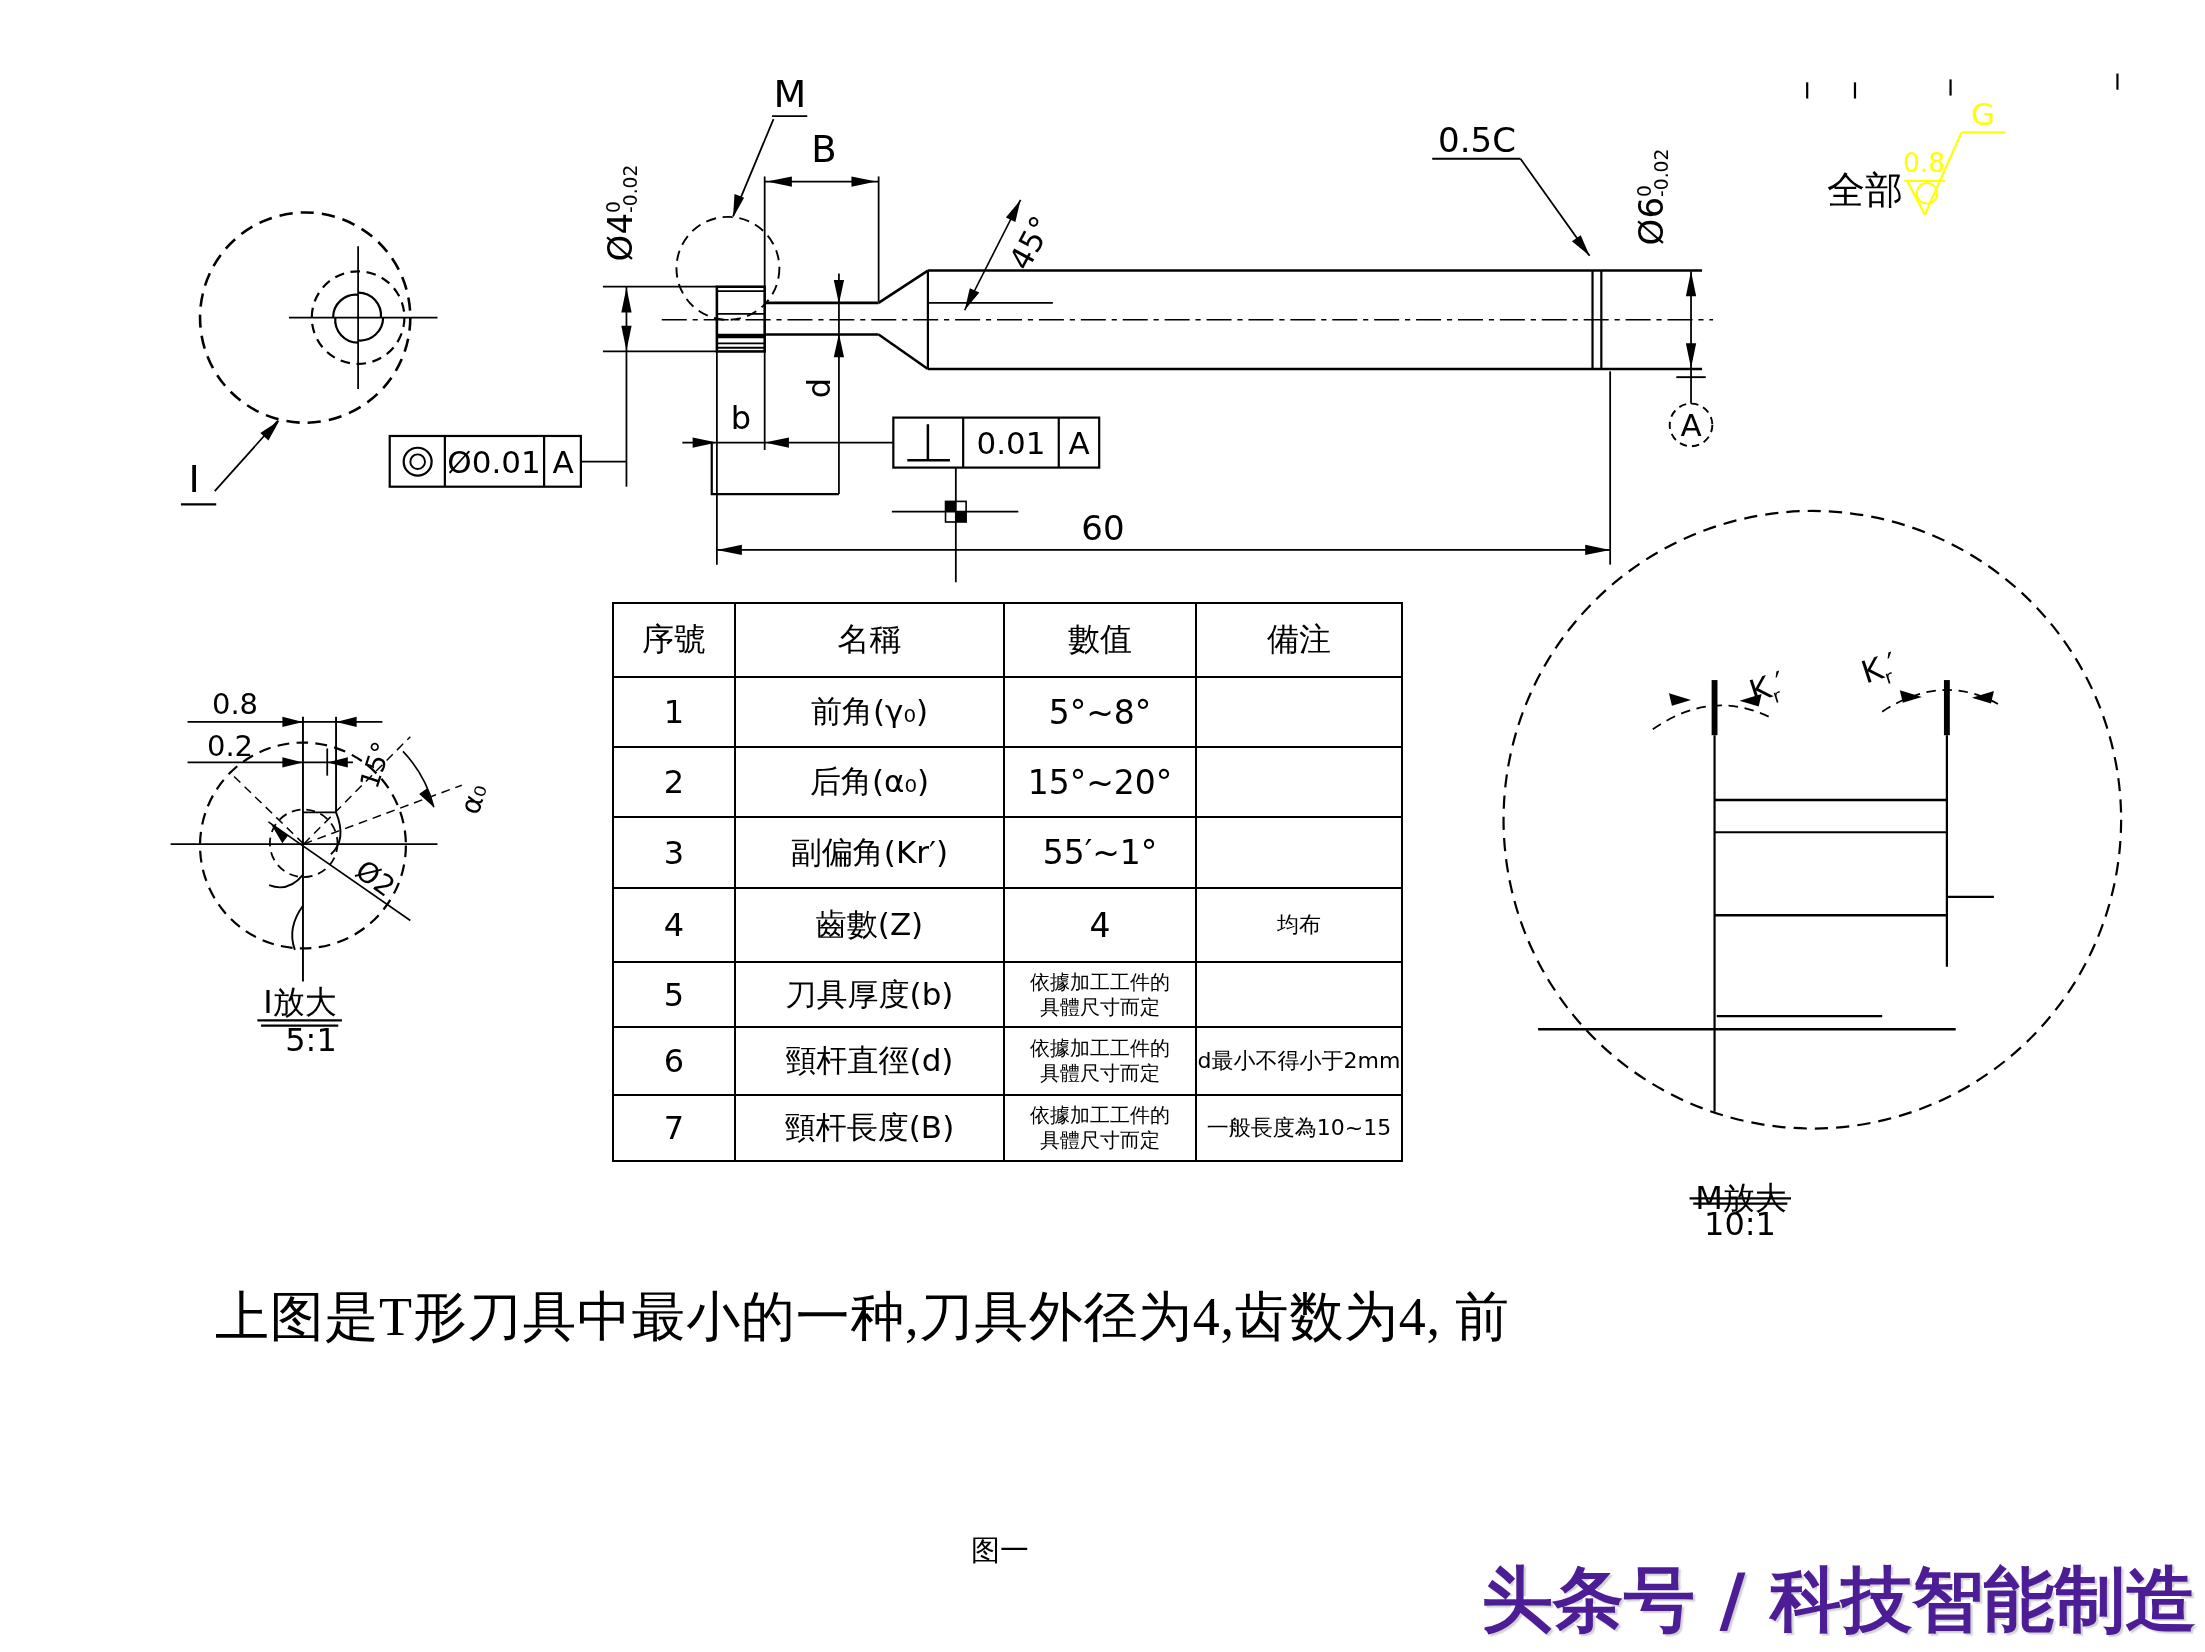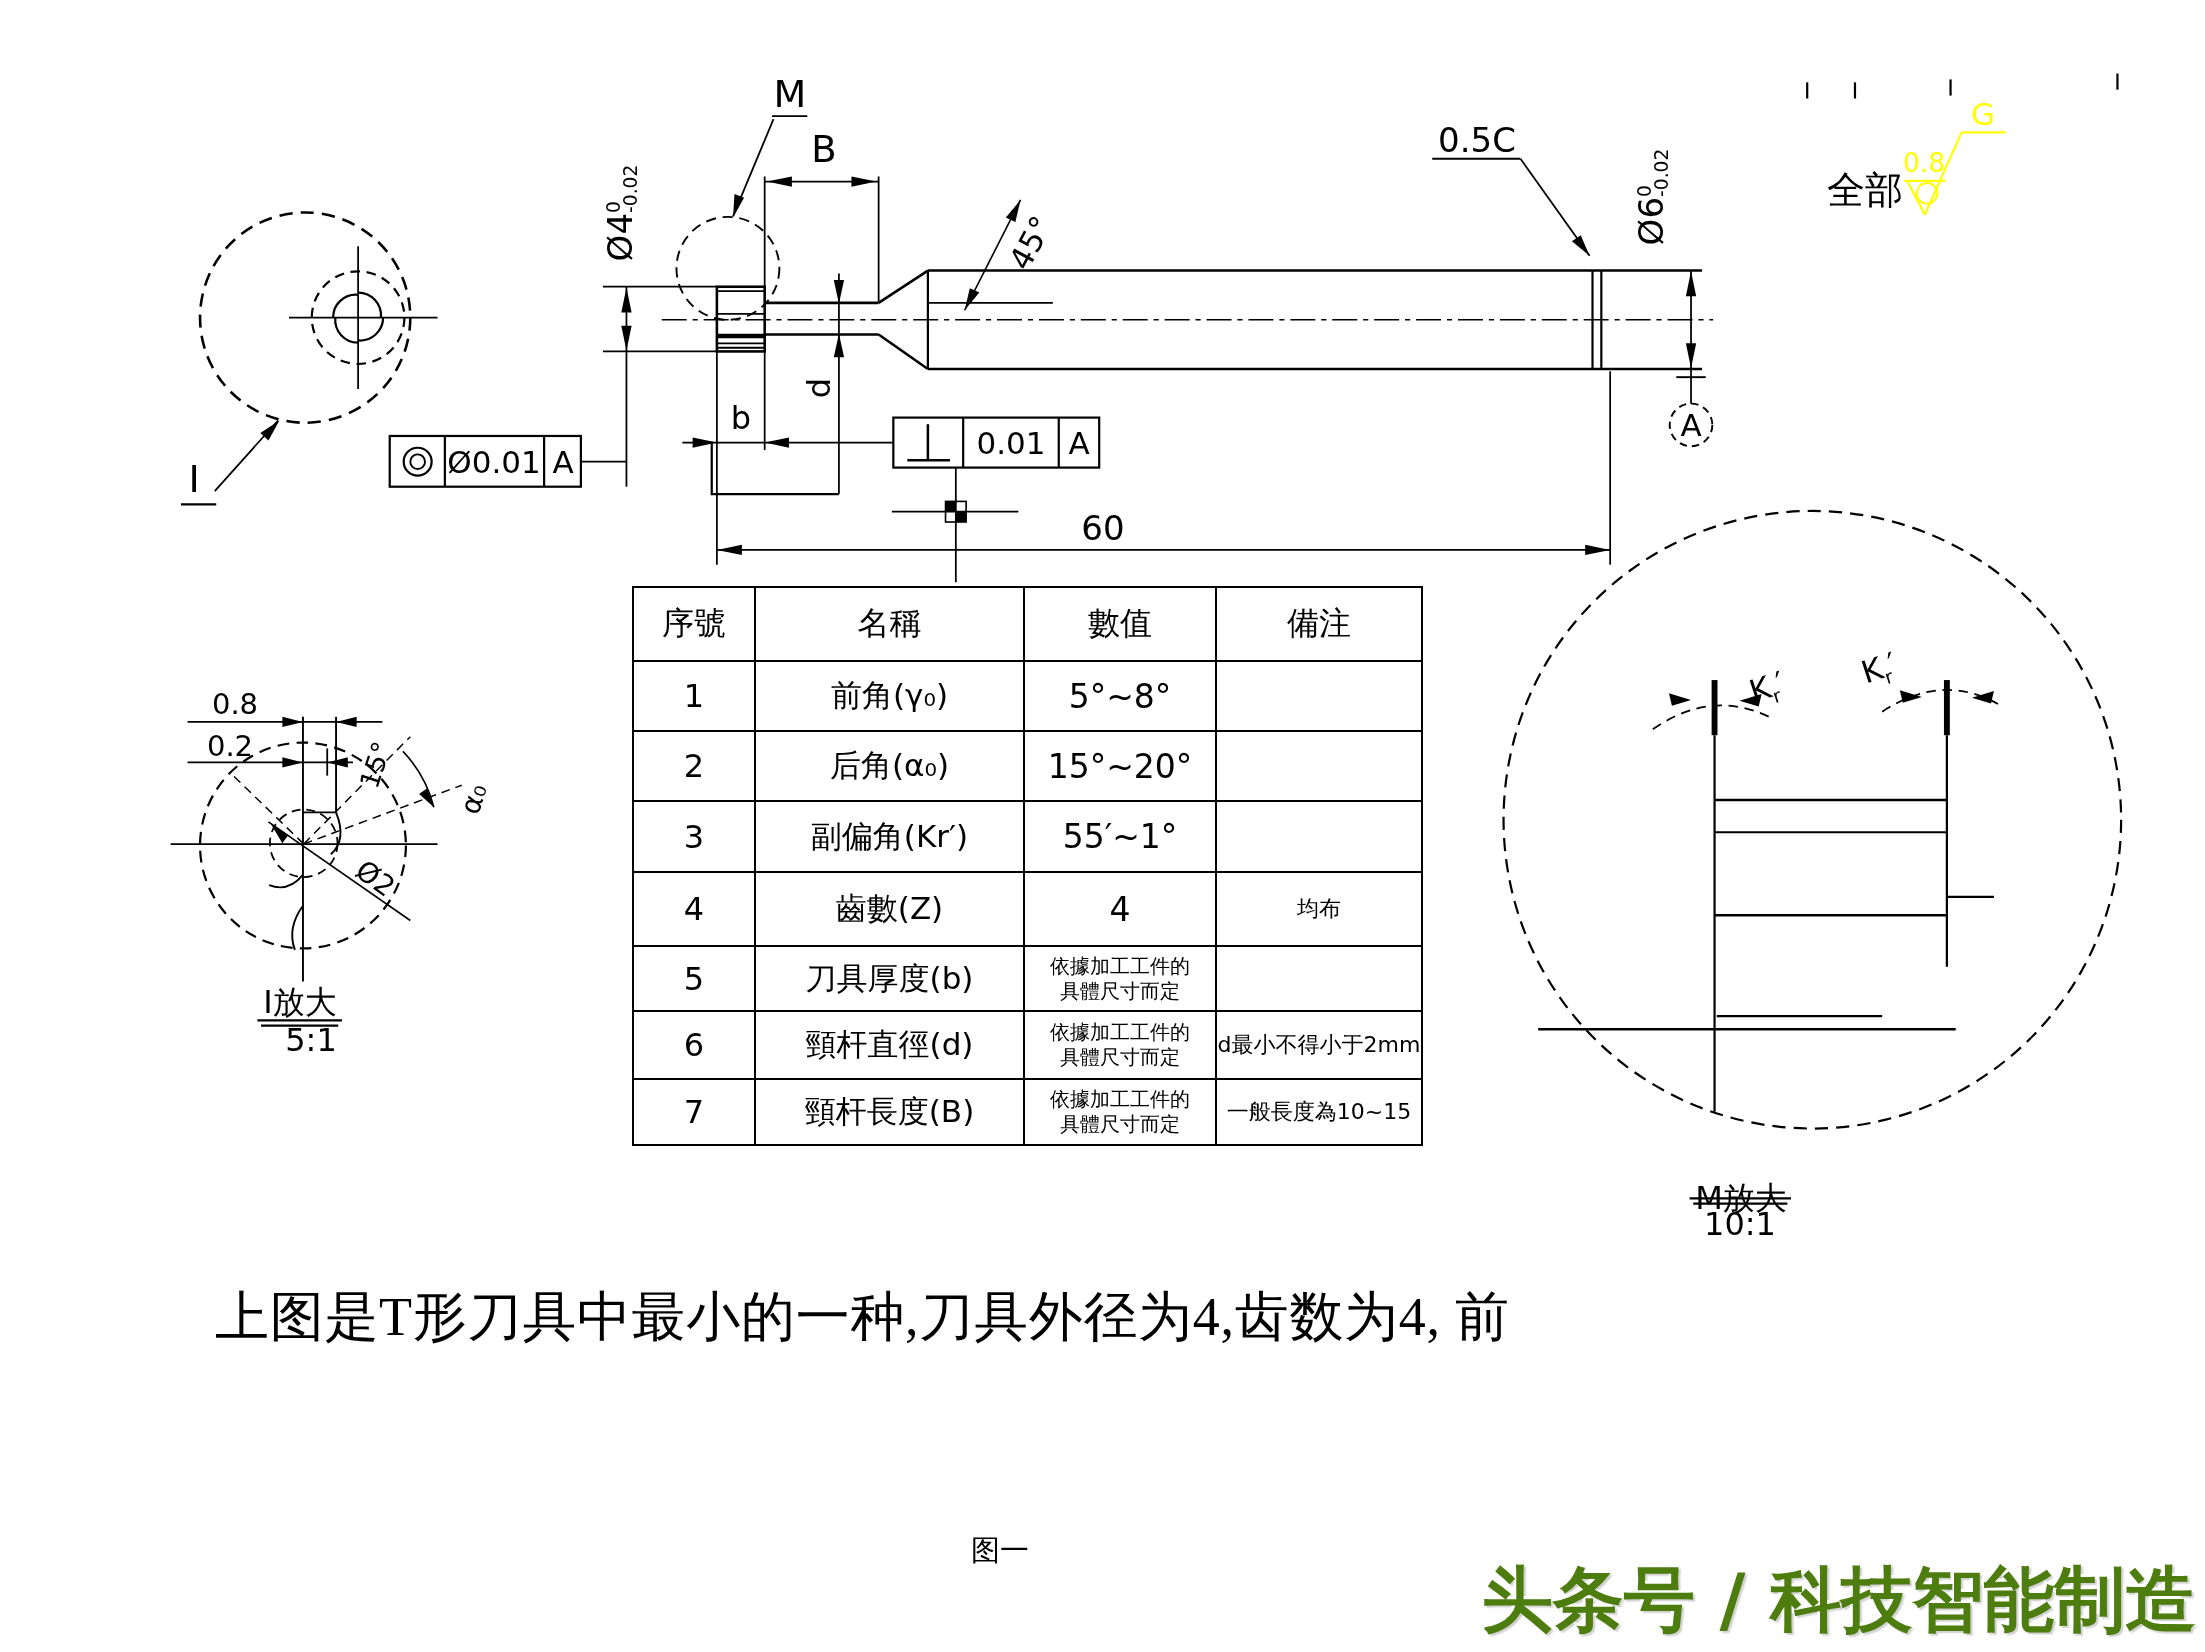--- a/index.html
+++ b/index.html
@@ -6,35 +6,35 @@
   #canvas{position:relative;width:2205px;height:1652px;background:#ffffff;overflow:hidden;
           font-family:"DejaVu Sans","Liberation Sans",sans-serif;color:#000;}
   svg{position:absolute;left:0;top:0;}
   .lbl{position:absolute;transform:translate(-50%,-50%);white-space:nowrap;color:#000;line-height:1;}
   .r90{transform:translate(-50%,-50%) rotate(-90deg);}
   .tolstack{display:inline-flex;flex-direction:column;vertical-align:middle;line-height:0.9;}
   .tolstack span{font-size:0.55em;}
   .yellow{color:#ffff00;}
   .subch{font-size:0.6em;vertical-align:sub;}
   
-  #spec-table{position:absolute;left:612px;top:586px;width:781px;height:557px;
-              border-collapse:collapse;table-layout:fixed;margin-left:20px;}
+  #spec-table{position:absolute;left:612px;top:602px;width:781px;height:557px;
+              border-collapse:collapse;table-layout:fixed;}
   #spec-table td,#spec-table th{border:2.2px solid #000;text-align:center;vertical-align:middle;
               padding:0;font-weight:normal;overflow:hidden;}
   #spec-table th{font-size:32px;}
   .c-no{width:120px;font-size:32px;}
   .c-name{width:267px;font-size:31px;}
   .c-val{width:190px;font-size:33px;}
   .c-note{width:204px;font-size:22px;}
   .small-val{font-size:20px !important;white-space:pre-line;line-height:1.25;}
   
   .para{position:absolute;left:215px;width:1677px;font-family:"Liberation Serif","DejaVu Serif",serif;
         font-size:54px;letter-spacing:0.7px;}
   #watermark{position:absolute;right:8.8px;top:1553px;font-size:71px;font-weight:bold;
-        color:#4d7c0f;text-shadow:-2.9px -2.9px 0 #ffffff,2.2px 2.2px 1.5px rgba(120,120,120,0.35);
+        color:#4c1d95;text-shadow:-2.9px -2.9px 0 #ffffff,2.2px 2.2px 1.5px rgba(120,120,120,0.35);
         font-family:"DejaVu Sans","Liberation Sans",sans-serif;}
 </style>
 </head>
 <body>
 
 <div id="canvas">
 
   <svg width="2205" height="1652" viewBox="0 0 2999 2247" fill="none" stroke="#000" stroke-width="3">
 
     <circle cx="415" cy="432" r="143" stroke-dasharray="18 11" stroke-width="3.5"></circle>

